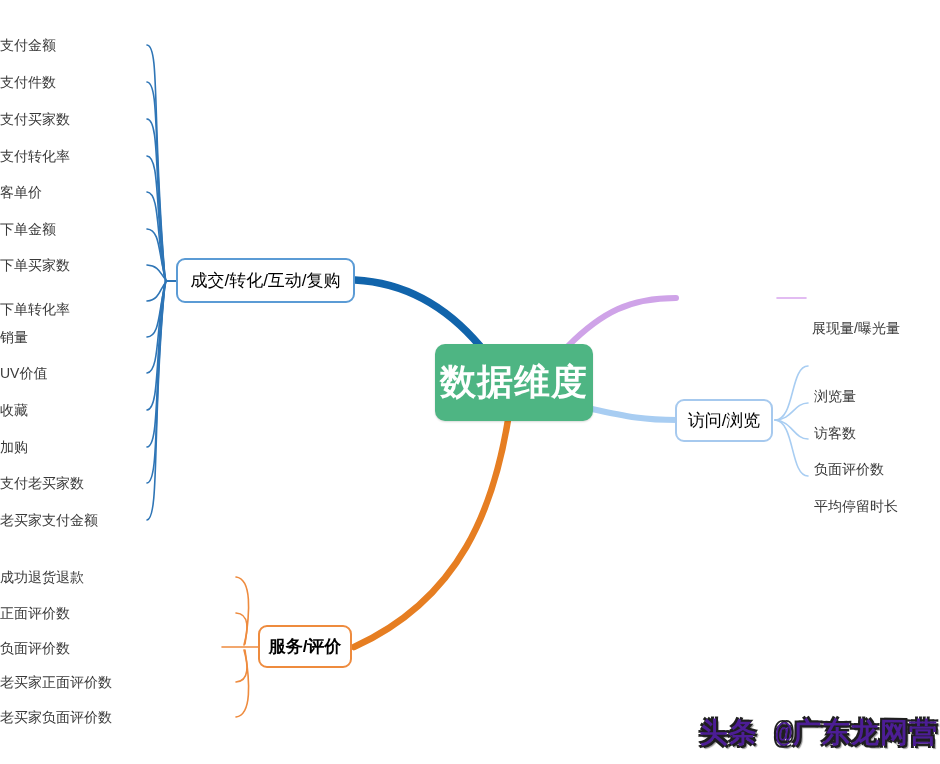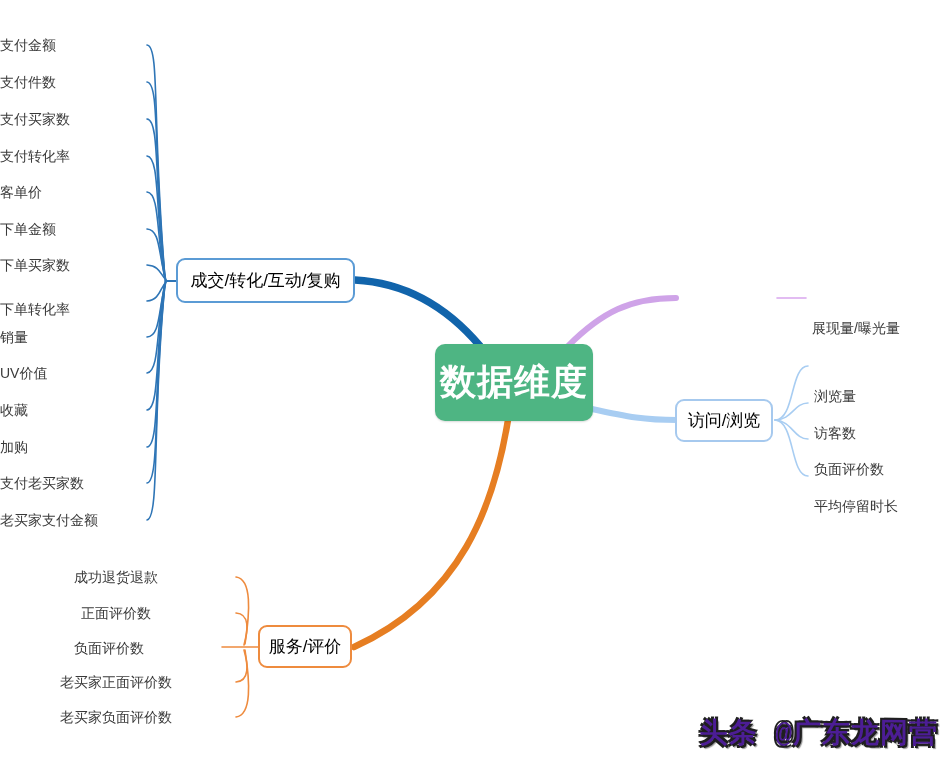--- a/index.html
+++ b/index.html
@@ -5,31 +5,31 @@
   html,body{margin:0;padding:0;background:#fff;}
   .stage{
     position:relative;width:940px;height:764px;background:#ffffff;overflow:hidden;
     font-family:"Liberation Sans","DejaVu Sans",sans-serif;color:#333;
   }
   .stage svg{position:absolute;left:0;top:0;width:940px;height:764px;}
   .leaf{
     position:absolute;font-size:14px;line-height:20px;color:#3a3a3a;white-space:nowrap;
   }
   .leaf-l{width:143px;left:0;}
-  .leaf-sv{width:232px;text-align:center;left:0;}
+  .leaf-sv{width:232px;text-align:left;left:0;}
   .leaf-r{text-align:left;margin-top:30px;}
   .node-box{
     position:absolute;display:flex;align-items:center;justify-content:center;
     background:#ffffff;border-radius:9px;font-size:17px;color:#000000;white-space:nowrap;
     box-sizing:border-box;
   }
   .box-deal   {left:176px;top:258px;width:179px;height:45px;border:2px solid #5b9bd5;}
   .box-display{left:674px;top:277px;width:101px;height:42px;border:2px solid #d9a7ee;}
   .box-visit  {left:675px;top:399px;width:98px; height:43px;border:2px solid #a6c9ee;}
-  .box-service{left:258px;top:625px;width:94px; height:43px;border:2px solid #ee8b3e;}
+  .box-service{left:258px;top:625px;width:94px; height:43px;border:2px solid #ee8b3e;font-weight:bold;}
   .central{
     position:absolute;left:435px;top:344px;width:158px;height:77px;
     display:flex;align-items:center;justify-content:center;
     background:#4eb583;border-radius:10px;color:#ffffff;font-size:36px;font-weight:bold;
     letter-spacing:1px;box-shadow:0 1px 2px rgba(0,0,0,0.15);
   }
   .watermark{
     position:absolute;right:2px;top:714px;font-size:28px;font-weight:bold;white-space:nowrap;
     color:#4c1d95;
     text-shadow:-2px -2px 0 #1f1f1f,2px -2px 0 #1f1f1f,-2px 2px 0 #1f1f1f,2px 2px 0 #1f1f1f,

